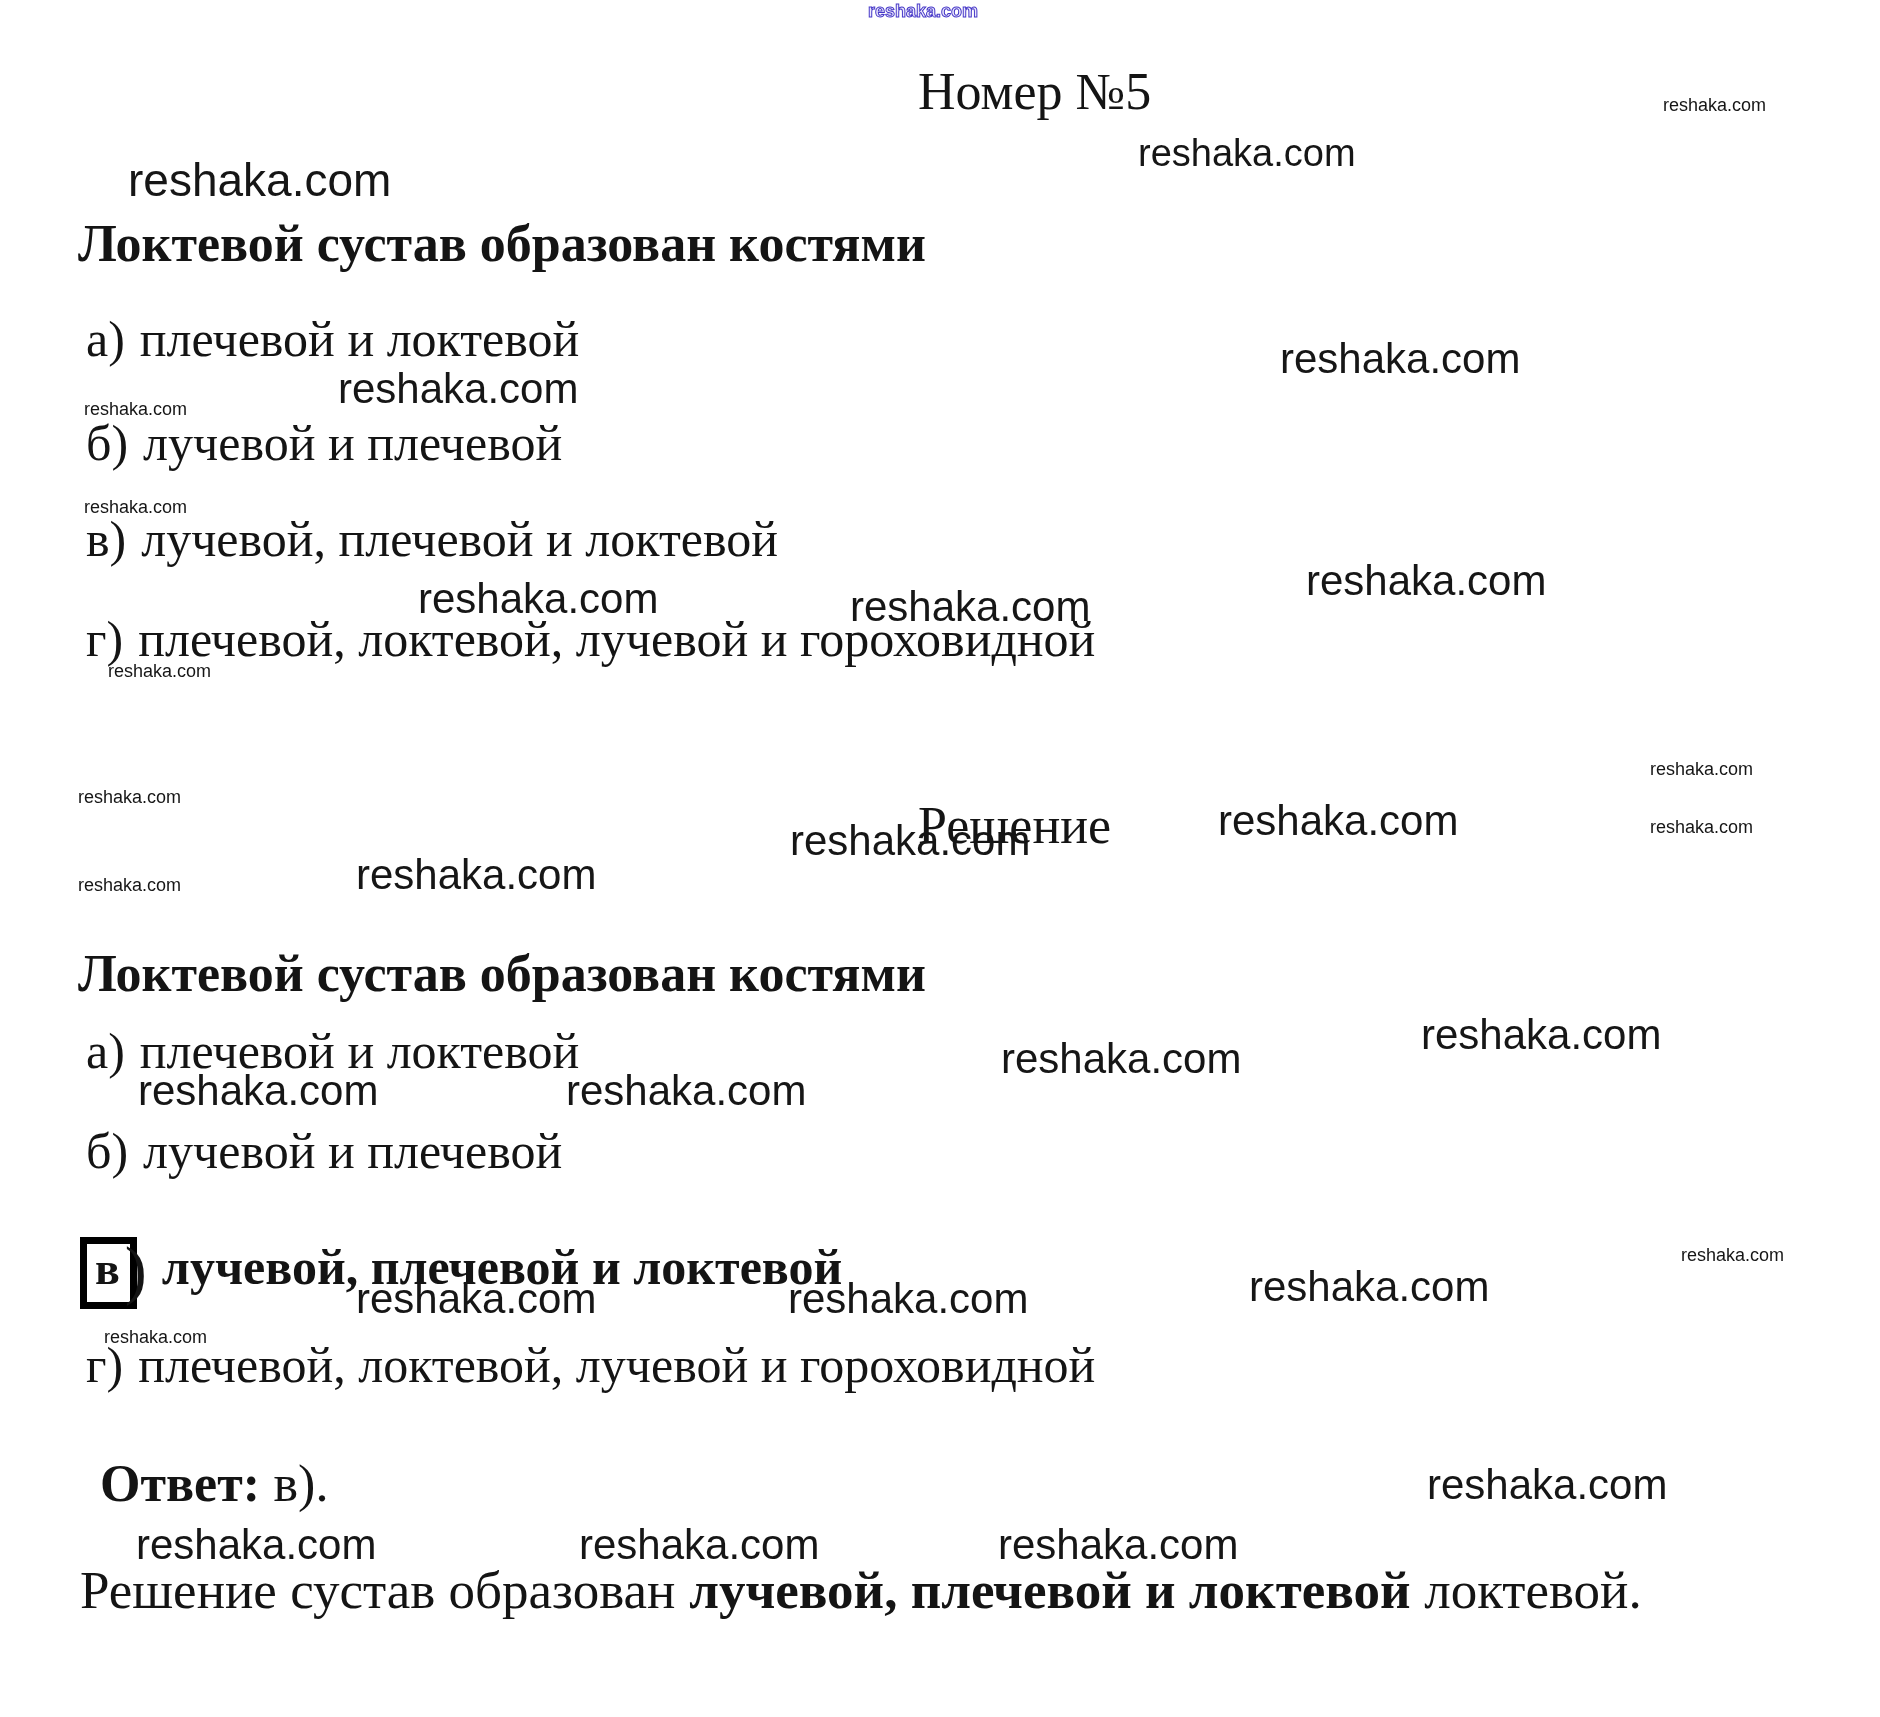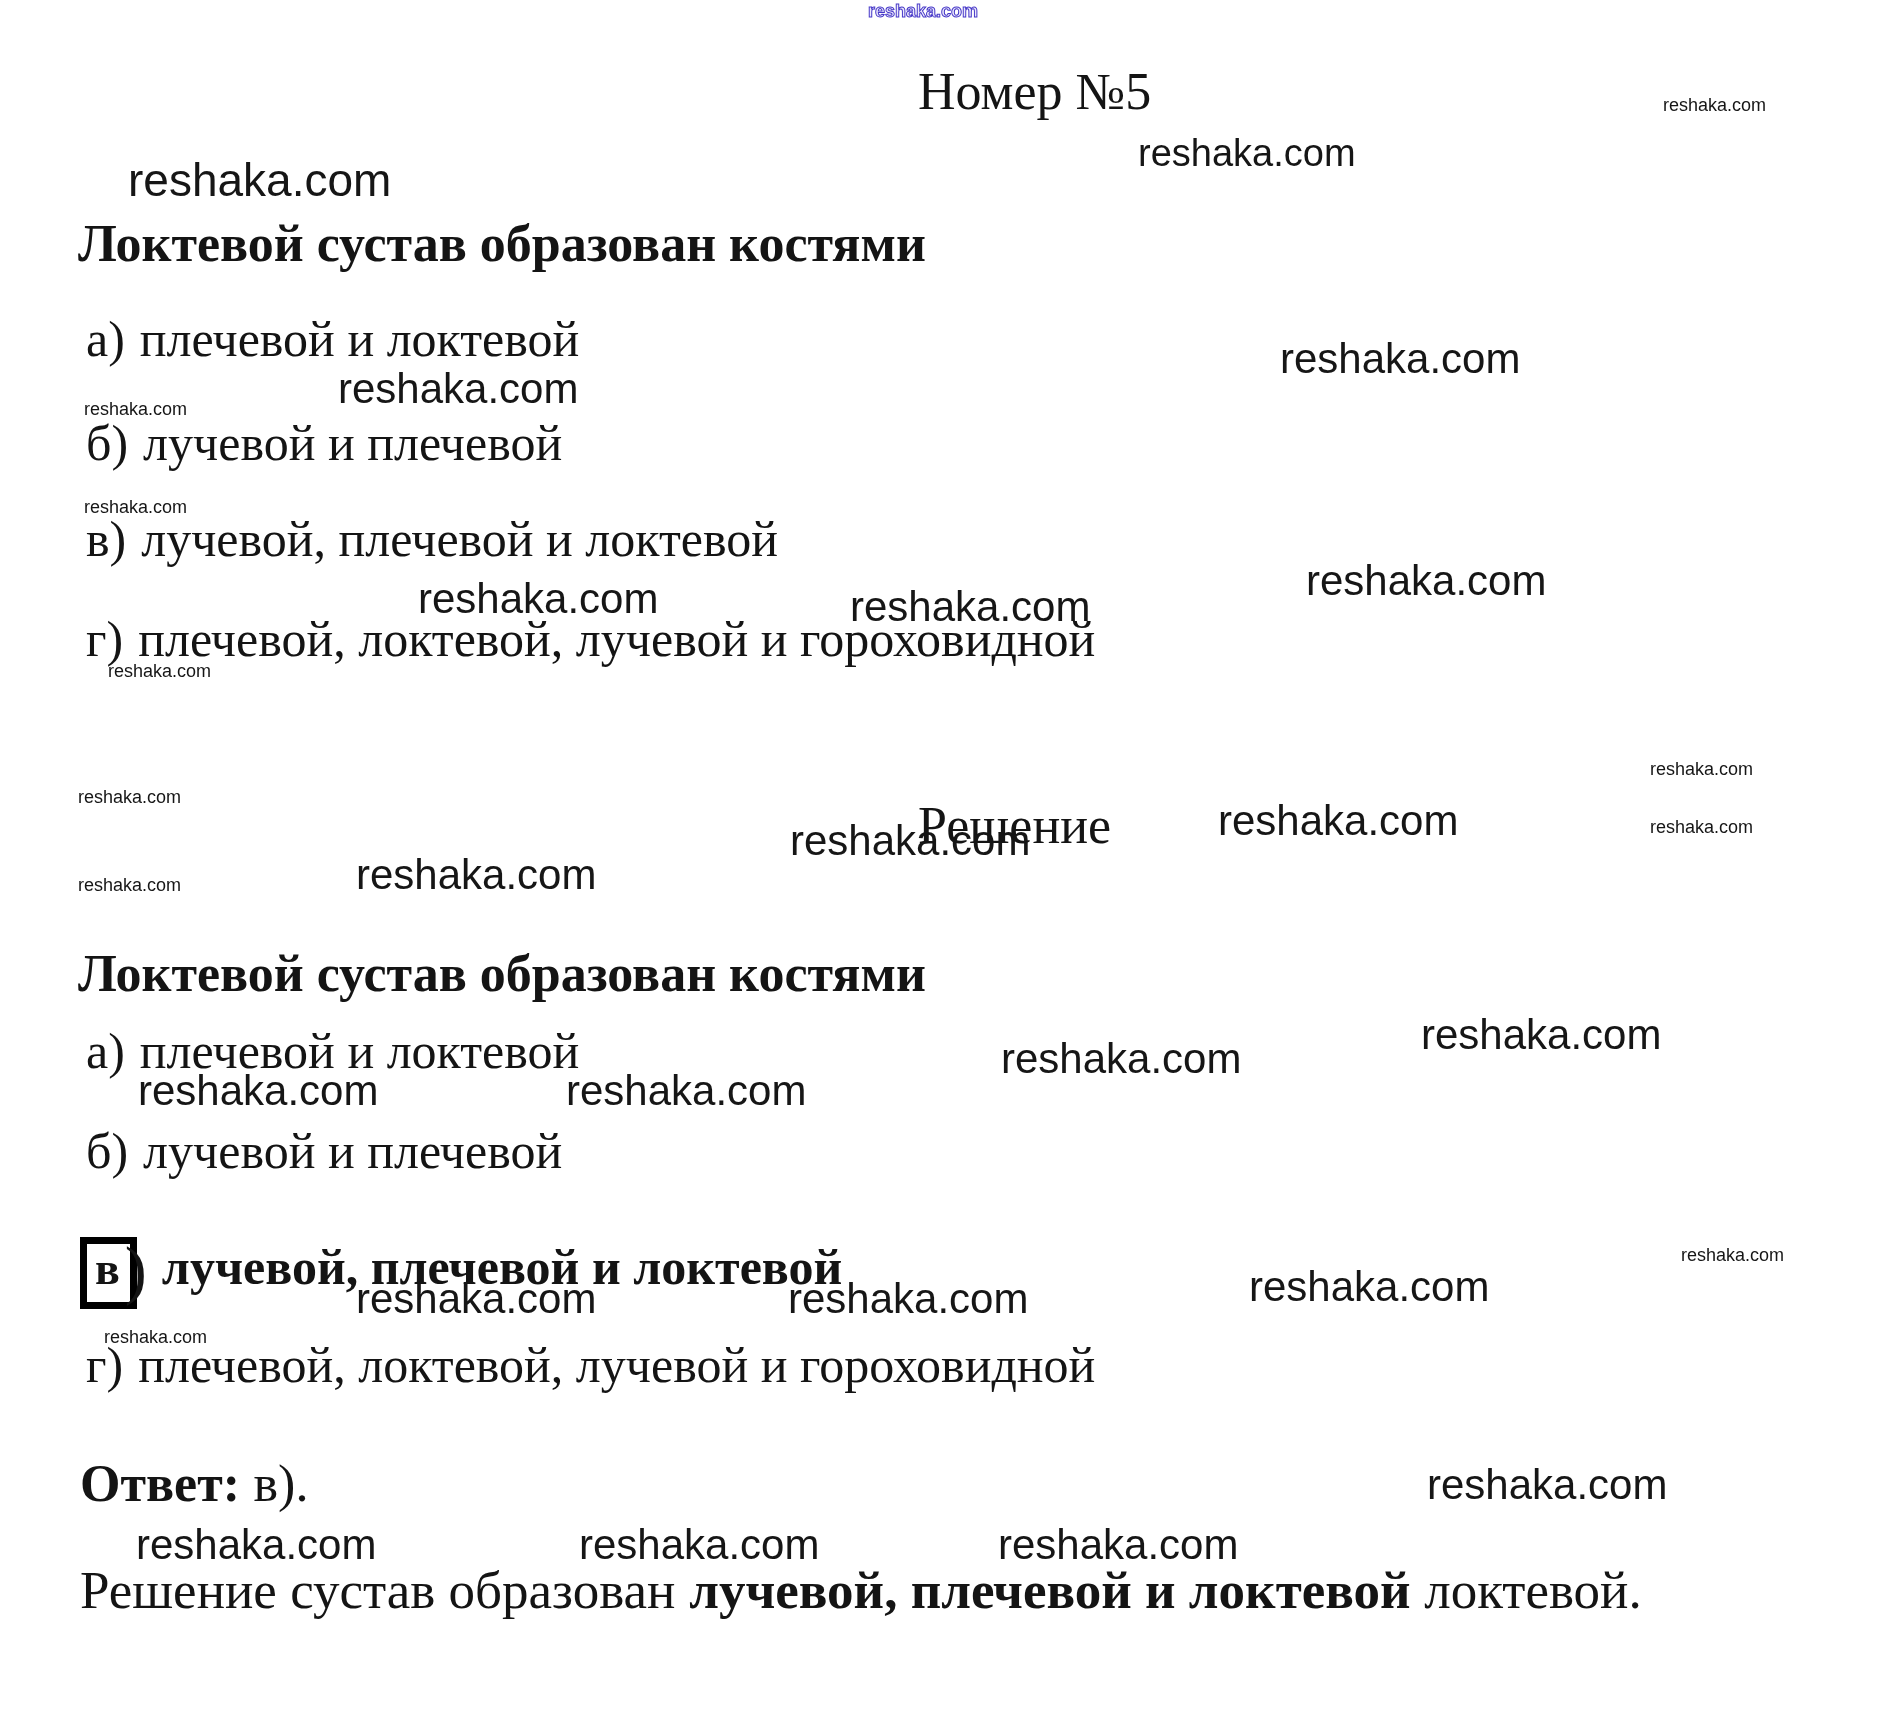--- a/index.html
+++ b/index.html
@@ -9,21 +9,21 @@
     font-family:"Liberation Serif","DejaVu Serif",serif;
     color:#141414;
   }
   .abs { position:absolute; white-space:nowrap; line-height:1.08; }
 
   
   .title    { font-size:52px; }
   .heading  { font-size:52px; font-weight:bold; }
   .opt      { font-size:50px; }
   .sol-title{ font-size:52px; }
-  .answer   { font-size:52px; }
+  .answer   { font-size:52px;margin-left:20px; }
   .conclusion { font-size:53px; }
   .bold { font-weight:bold; }
   .opt-text { margin-left:0.30em; }
   .gap { margin-left:0.26em; }
 
   
   .box-letter {
     display:inline-block; border:7px solid #000;
     padding:2px 10px 10px 8px; line-height:1;
     font-size:46px; font-weight:bold;

